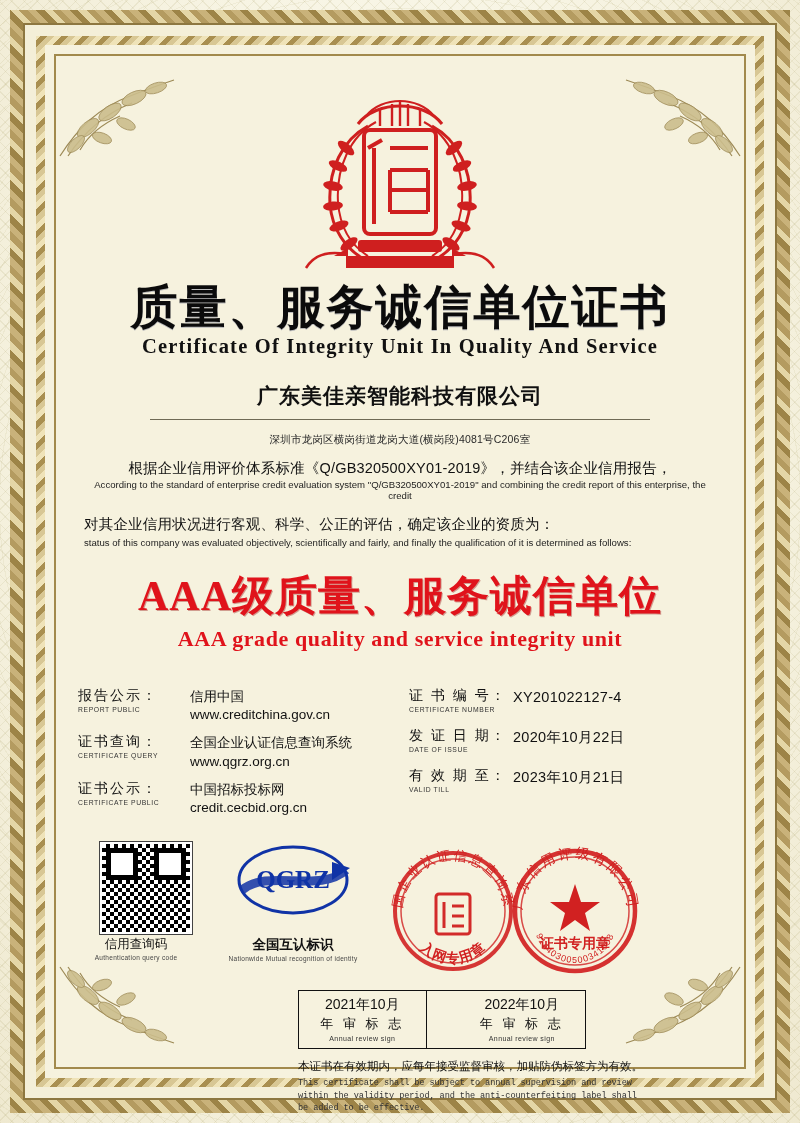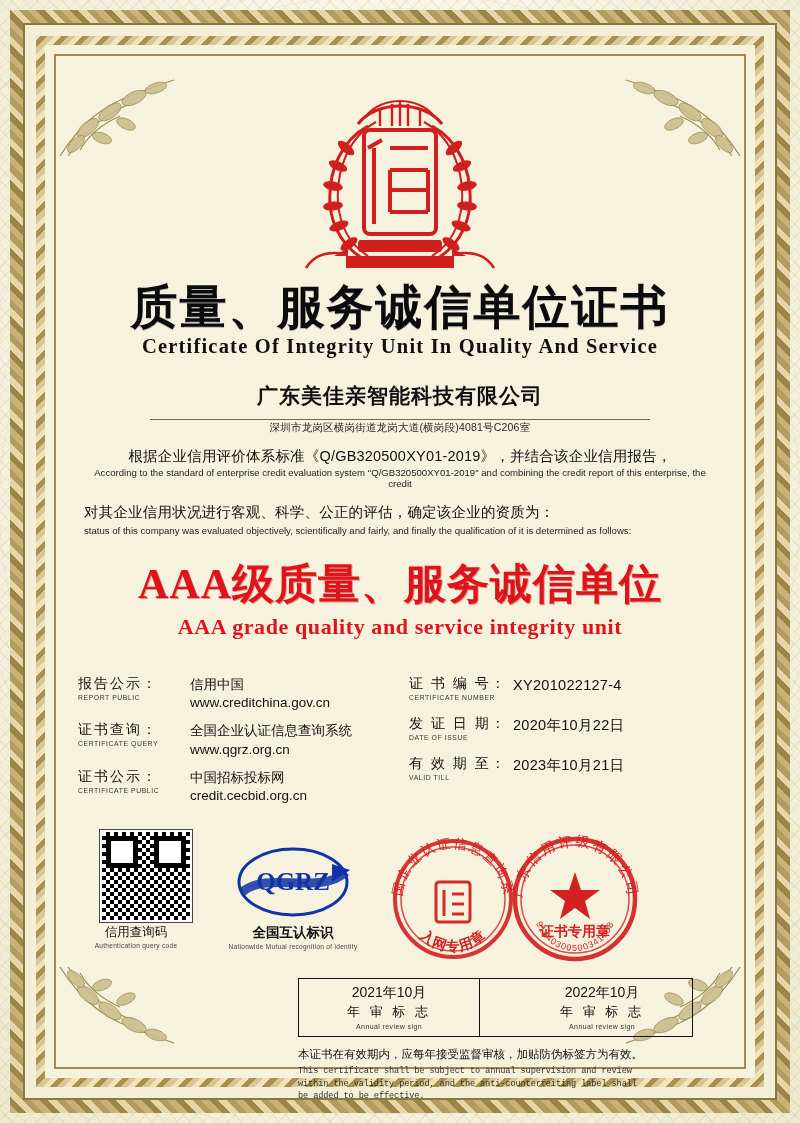--- a/index.html
+++ b/index.html
@@ -128,21 +128,21 @@
   .company-rule {
     width: 500px;
     height: 1px;
     background: #6f6a55;
     margin: 9px auto 0;
   }
   .address {
     text-align: center;
     font-size: 10.5px;
     color: #2a2a2a;
-    margin-top: 1px;
+    margin-top: 13px;
     letter-spacing: .2px;
   }
 
   .para {
     margin-top: 12px;
     padding: 0 22px;
   }
   .para .cn {
     font-size: 14.5px;
     color: #111;
@@ -256,21 +256,21 @@
     position: absolute;
     left: 0; top: 100px;
     width: 132px;
     text-align: center;
   }
   .cap-cn { font-size: 12.5px; color: #111; }
   .cap-en { font-size: 6.5px; color: #444; letter-spacing: .3px; margin-top: 1px; }
 
   .qgrz {
     position: absolute;
-    left: 158px; top: 16px;
+    left: 158px; top: 2px;
     width: 130px; height: 86px;
   }
   .qgrz svg { width: 100%; height: 100%; }
   .qgrz-cap {
     position: absolute;
     left: 150px; top: 100px;
     width: 146px;
     text-align: center;
   }
   .qgrz-cap .cap-cn { font-size: 13.5px; font-weight: bold; }
@@ -281,21 +281,21 @@
     top: 0;
   }
   .seal.s1 { left: 308px; }
   .seal.s2 { left: 430px; }
   .seal svg { width: 100%; height: 100%; }
 
   
   .annual {
     display: flex;
     margin: 4px 0 0 228px;
-    width: 395px;
+    width: 288px;
   }
   .abox {
     flex: 1;
     border: 1px solid #111;
     text-align: center;
     padding: 5px 0 6px;
   }
   .abox + .abox { border-left: none; padding-left: 32px; }
   .abox .y { font-size: 14px; color: #111; }
   .abox .t { font-size: 13px; color: #111; margin-top: 1px; letter-spacing: 3px; }

